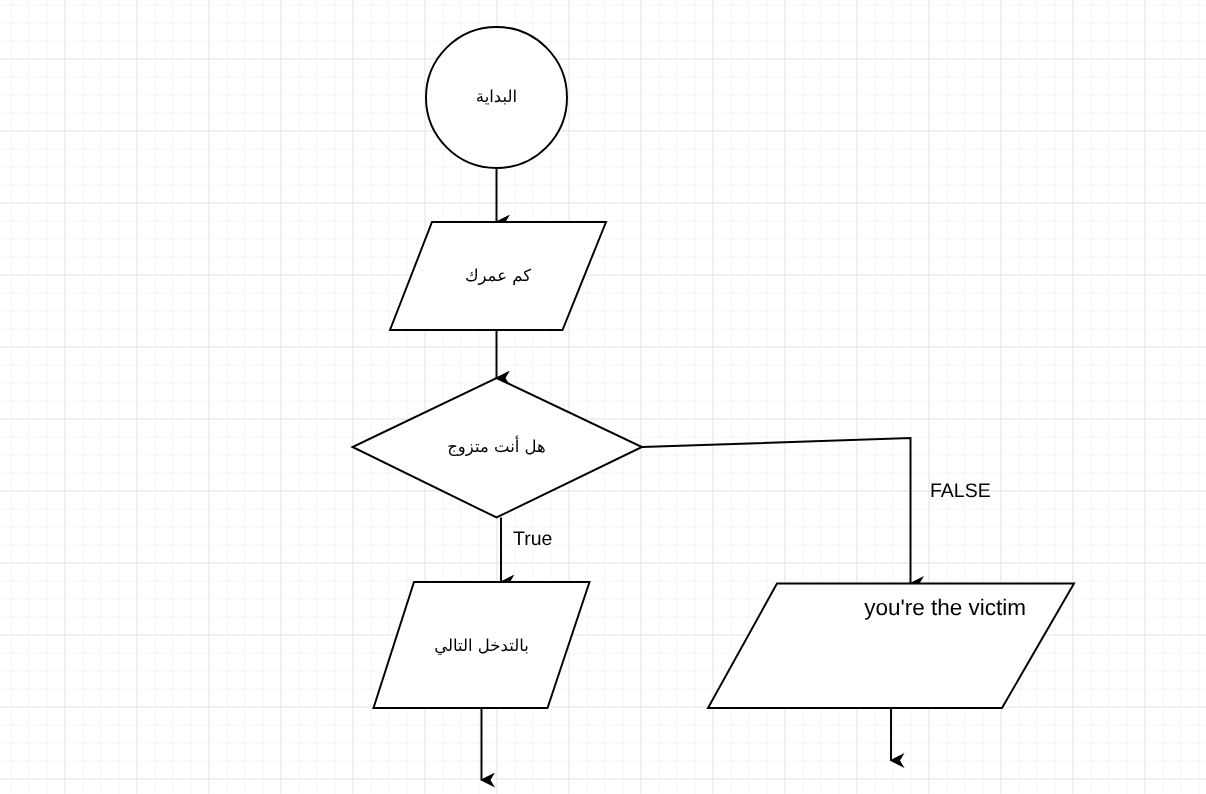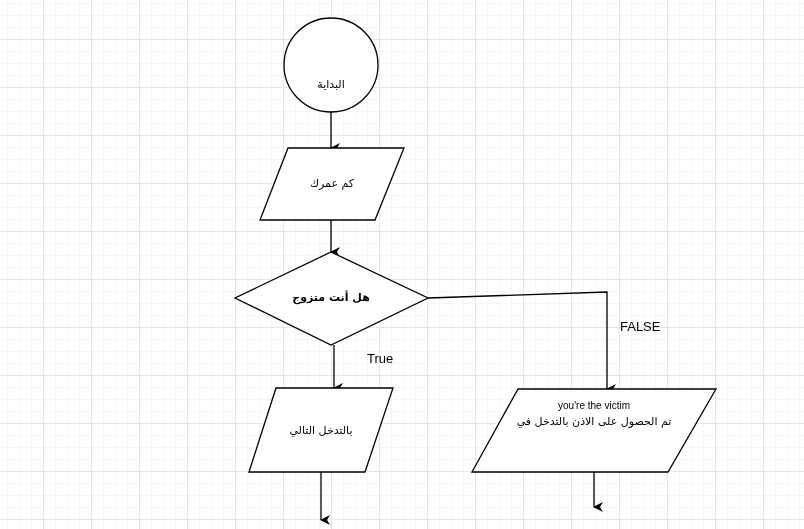--- a/index.html
+++ b/index.html
@@ -18,21 +18,21 @@
     svg.canvas { position: absolute; left: 0; top: 0; }
     .label {
       position: absolute; text-align: center; color: #000;
       font-family: "DejaVu Sans", "Liberation Sans", sans-serif;
       font-size: 11px; line-height: 16px;
     }
     .edge-label {
       position: absolute; font-family: "Liberation Sans", sans-serif;
       font-size: 13px; color: #000; background: transparent;
     }
-    .latin { font-family: "Liberation Sans", sans-serif; font-size: 10px; line-height: 16px; }
+    .latin { font-family: "Liberation Sans", sans-serif; font-size: 15px; line-height: 16px; text-align: right; }
   </style>
 </head>
 <body>
 
 <svg class="canvas" width="804" height="529" viewBox="0 0 804 529">
   <defs>
     <marker id="arrow" markerWidth="10" markerHeight="10" refX="5" refY="9" orient="auto-start-reverse" markerUnits="userSpaceOnUse" viewBox="0 0 10 10">
       <path d="M0,0 L5,3 L10,0 L5,10 Z" fill="#000"></path>
     </marker>
   </defs>
@@ -52,27 +52,26 @@
   <polyline points="428,298 607,292 607,389" fill="none" stroke="#000" stroke-width="1.3" marker-end="url(#arrow)"></polyline>
 
   <polygon points="276,388 393,388 365,472 249,472" fill="#fff" stroke="#000" stroke-width="1.3"></polygon>
 
   <polygon points="518,389 716,389 668,472 472,472" fill="#fff" stroke="#000" stroke-width="1.3"></polygon>
 
   <line x1="321" y1="472" x2="321" y2="520" stroke="#000" stroke-width="1.3" marker-end="url(#arrow)"></line>
   <line x1="594" y1="472" x2="594" y2="507" stroke="#000" stroke-width="1.3" marker-end="url(#arrow)"></line>
 </svg>
 
-<div class="label" dir="rtl" style="left:291px; top:57px; width:80px;margin-top:20px;">البداية</div>
+<div class="label" dir="rtl" style="left:291px; top:57px; width:80px;">البداية</div>
 
 <div class="label" dir="rtl" style="left:282px; top:176px; width:100px;text-align:center;">كم عمرك</div>
 
-<div class="label" dir="rtl" style="left:276px; top:290px; width:110px;font-weight:bold;">هل أنت متزوج</div>
+<div class="label" dir="rtl" style="left:276px; top:290px; width:110px;">هل أنت متزوج</div>
 
 <div class="label" dir="rtl" style="left:271px; top:423px; width:100px;">بالتدخل التالي</div>
 
 <div class="label" style="left:504px; top:398px; width:180px;">
   <div class="latin">you're the victim</div>
-  <div dir="rtl">تم الحصول على الاذن بالتدخل في</div>
 </div>
 
-<div class="edge-label" style="left:342px; top:351px;margin-left:25px;">True</div>
+<div class="edge-label" style="left:342px; top:351px;">True</div>
 <div class="edge-label" style="left:620px; top:319px;text-align:right;">FALSE</div>
 
 </body></html>

